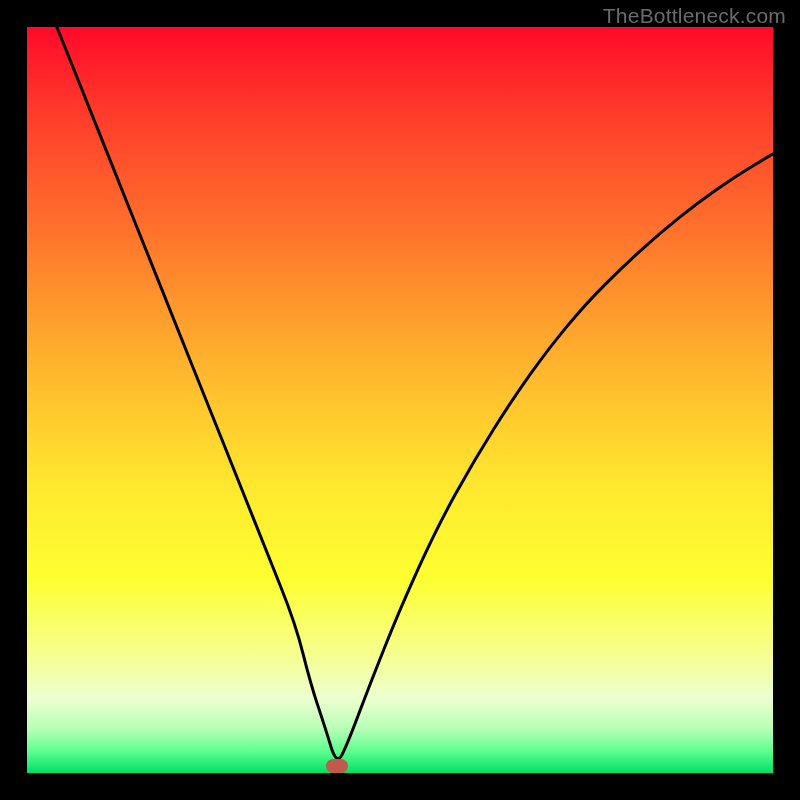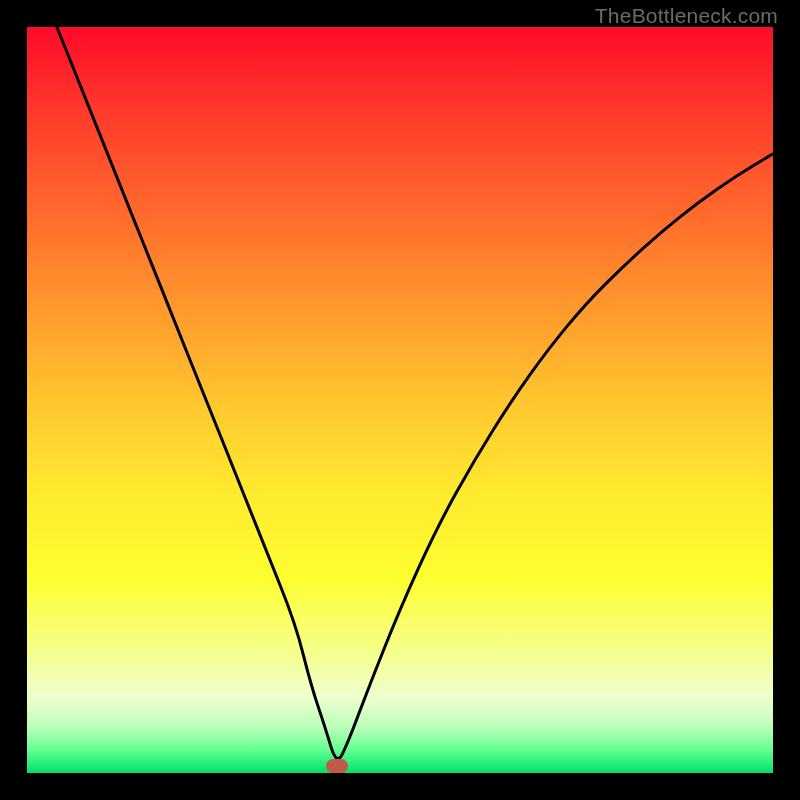--- a/index.html
+++ b/index.html
@@ -27,21 +27,21 @@
       #f6ff8e 84%,
       #edffd0 90%,
       #b8ffb8 94%,
       #60ff90 97%,
       #00e066 100%
     );
   }
   .watermark {
     position: absolute;
     top: 4px;
-    right: 22px;
+    right: 14px;
     font-family: Arial, Helvetica, sans-serif;
     font-size: 21px;
     color: #6b6b6b;
     letter-spacing: 0.2px;
     user-select: none;
   }
   .curve-svg {
     position: absolute;
     left: 0; top: 0;
     width: 100%; height: 100%;

